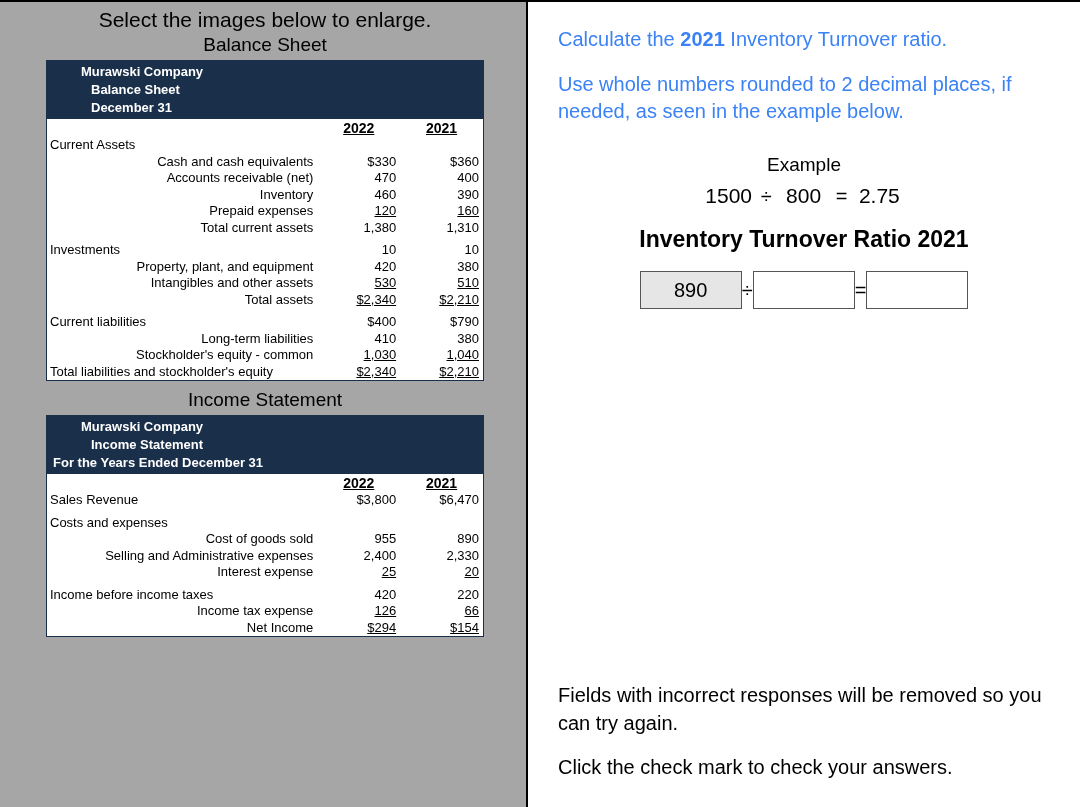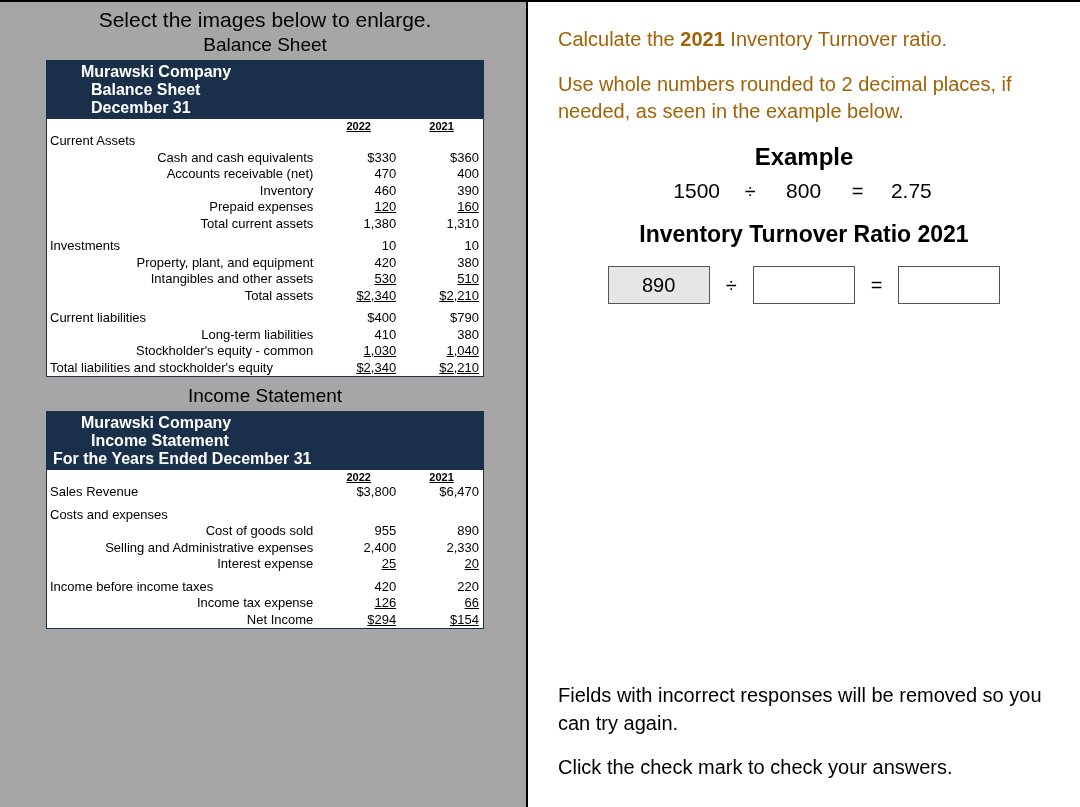--- a/index.html
+++ b/index.html
@@ -48,51 +48,52 @@
     border-collapse: collapse;
     table-layout: fixed;
   }
   table.fin .col-label { width: 62%; }
   table.fin .col-val { width: 19%; }
   .header-block {
     background: #1a2f4a;
     color: #fff;
     font-weight: bold;
     text-align: left;
-    font-size: 16px;
+    font-size: 13px;
   }
   .header-block td { padding: 1px 6px; line-height: 16px; }
   .header-block .line1 { padding-top: 3px; padding-left: 34px; }
   .header-block .line2 { padding-left: 44px; }
   .header-block .line3 { padding-left: 44px; padding-bottom: 3px; }
-  .col-head { text-align: center; font-weight: bold; text-decoration: underline; padding: 1px 2px; font-size: 11px; }
+  .col-head { text-align: center; font-weight: bold; text-decoration: underline; padding: 1px 2px; font-size: 14px; }
   td.lbl { text-align: right; padding: 0 4px 0 2px; line-height: 16.5px; }
   td.lbl.section { text-align: left; padding-left: 3px; }
   td.val { text-align: right; padding: 0 4px 0 2px; line-height: 16.5px; }
   .ul { text-decoration: underline; }
   .spacer-row td { height: 6px; }
 
   .right-text {
     font-size: 20px;
     line-height: 1.35;
-    color: #a16207;
+    color: #3b82f6;
     margin-bottom: 18px;
   }
   .right-text b { font-weight: bold; }
   .example-label {
     text-align: center;
-    font-weight: bold;
-    font-size: 24px;
+    font-weight: normal;
+    font-size: 19px;
     margin-bottom: 8px;
+    margin-top: 11px;
   }
   .example-row, .input-row {
     display: flex;
     align-items: center;
     justify-content: center;
-    gap: 16px;
+    gap: 0;
     font-size: 21px;
     margin-bottom: 18px;
   }
   .example-row .cell { min-width: 64px; text-align: center; }
   .example-row .op, .input-row .op { font-size: 20px; }
   .ratio-title {
     text-align: center;
     font-weight: bold;
     font-size: 23px;
     margin-bottom: 18px;

